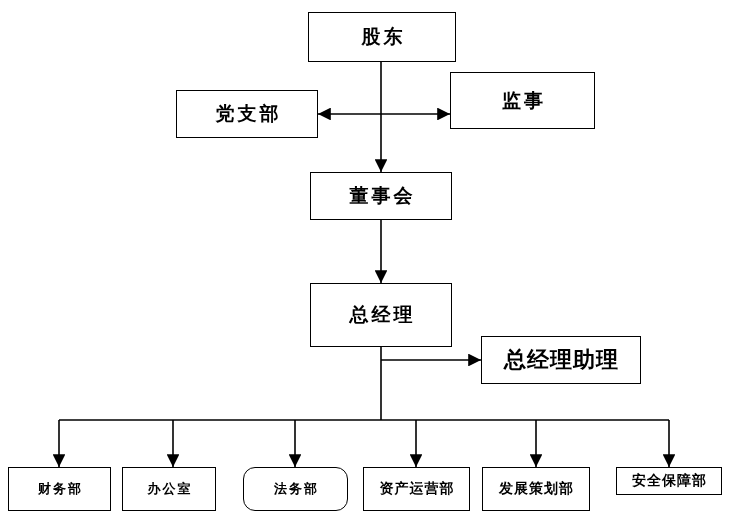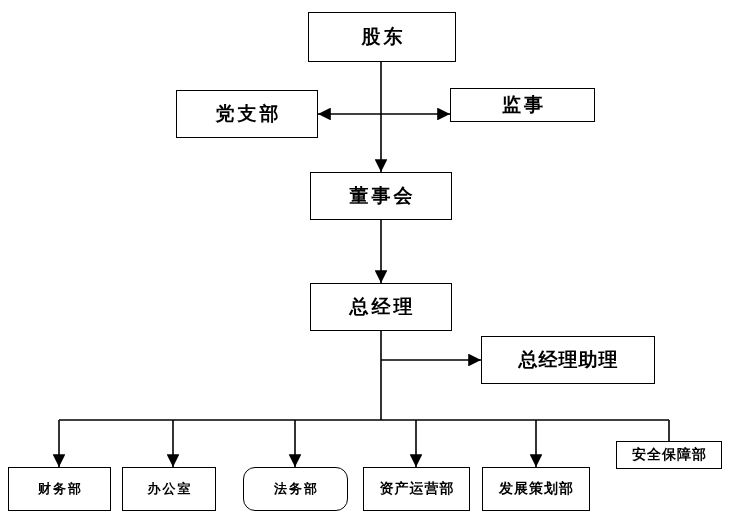--- a/index.html
+++ b/index.html
@@ -64,33 +64,33 @@
     <line x1="295" y1="420" x2="295" y2="467" marker-end="url(#arrow)"></line>
     <line x1="416" y1="420" x2="416" y2="467" marker-end="url(#arrow)"></line>
     <line x1="536" y1="420" x2="536" y2="467" marker-end="url(#arrow)"></line>
     <line x1="669" y1="420" x2="669" y2="467" marker-end="url(#arrow)"></line>
   </svg>
 
   <div class="node lvl-main" style="left:308px; top:12px; width:148px; height:50px;text-align:right;">股东</div>
 
   <div class="node lvl-main" style="left:176px; top:90px; width:142px; height:48px;">党支部</div>
 
-  <div class="node lvl-main" style="left:450px; top:88px; width:145px; height:34px;">监事</div>
+  <div class="node lvl-main" style="left:450px; top:72px; width:145px; height:57px;">监事</div>
 
   <div class="node lvl-main" style="left:310px; top:172px; width:142px; height:48px;">董事会</div>
 
-  <div class="node lvl-main" style="left:310px; top:283px; width:142px; height:48px;">总经理</div>
+  <div class="node lvl-main" style="left:310px; top:283px; width:142px; height:64px;">总经理</div>
 
-  <div class="node lvl-main" style="left:481px; top:336px; width:174px; height:48px; font-size:19px; letter-spacing:1px; text-indent:1px;">总经理助理</div>
+  <div class="node lvl-main" style="left:481px; top:336px; width:160px; height:48px; font-size:22px; letter-spacing:1px; text-indent:1px;">总经理助理</div>
 
   <div class="node dept" style="left:8px; top:467px; width:103px; height:44px;">财务部</div>
 
   <div class="node dept" style="left:122px; top:467px; width:94px; height:44px;">办公室</div>
 
   <div class="node dept" style="left:243px; top:467px; width:105px; height:44px;border-radius:12px;">法务部</div>
 
   <div class="node dept-sm" style="left:363px; top:467px; width:107px; height:44px;">资产运营部</div>
 
   <div class="node dept-sm" style="left:482px; top:467px; width:108px; height:44px;">发展策划部</div>
 
-  <div class="node dept-sm" style="left:616px; top:441px; width:106px; height:28px;">安全保障部</div>
+  <div class="node dept-sm" style="left:616px; top:467px; width:106px; height:28px;">安全保障部</div>
 
 </div>
 
 </body></html>

